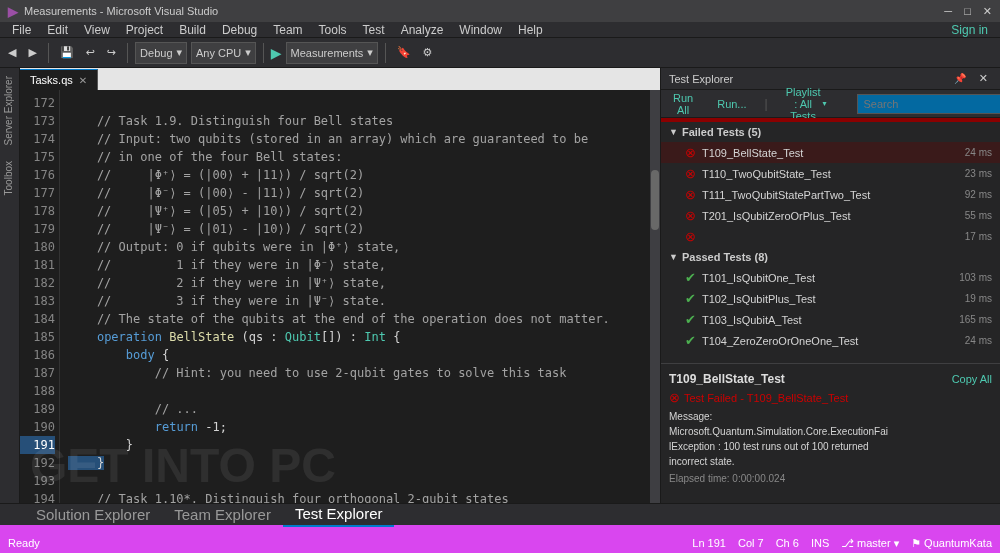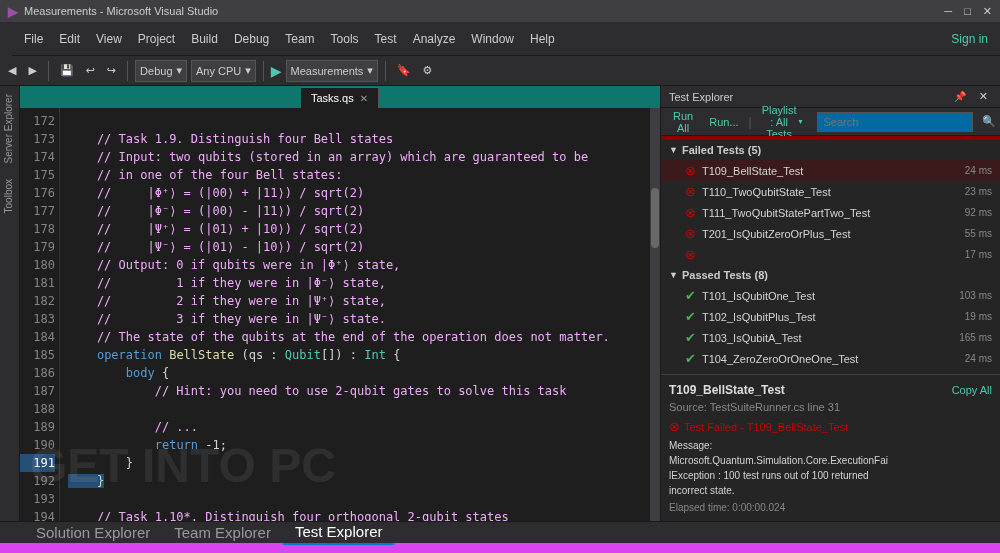--- a/index.html
+++ b/index.html
@@ -6,64 +6,64 @@
     body { font-family: 'Segoe UI', sans-serif; font-size: 12px; background: #2d2d30; color: #ddd; width: 1000px; height: 553px; overflow: hidden; }
 
     
     #titlebar { background: #3f3f41; height: 22px; display: flex; align-items: center; padding: 0 8px; font-size: 11px; color: #ccc; justify-content: space-between; }
     #titlebar-left { display: flex; align-items: center; gap: 6px; }
     #titlebar-left .vs-logo { color: #9b4fa5; font-weight: bold; font-size: 13px; }
     #titlebar-right { display: flex; gap: 12px; font-size: 11px; }
     #titlebar-right span { cursor: pointer; }
 
     
-    #menubar { background: #2d2d30; height: 34px; display: flex; align-items: center; padding: 0 4px; border-bottom: 1px solid #1a1a1a; margin-left: 12px; }
+    #menubar { background: #2d2d30; height: 16px; display: flex; align-items: center; padding: 0 4px; border-bottom: 1px solid #1a1a1a; }
     #menubar .menu-item { padding: 2px 8px; color: #ccc; cursor: pointer; font-size: 12px; }
     #signin { margin-left: auto; color: #4ec9b0; font-size: 12px; padding: 2px 8px; }
 
     
     #toolbar { background: #2d2d30; height: 30px; display: flex; align-items: center; padding: 0 4px; gap: 4px; border-bottom: 1px solid #1a1a1a; }
     .toolbar-btn { background: transparent; border: none; color: #ccc; cursor: pointer; padding: 2px 4px; font-size: 11px; display: flex; align-items: center; gap: 2px; }
     .toolbar-separator { width: 1px; height: 20px; background: #555; margin: 0 3px; }
     .toolbar-run { background: transparent; border: none; color: #4ec9b0; cursor: pointer; font-size: 14px; }
     .toolbar-combo { display: flex; align-items: center; background: #3f3f41; border: 1px solid #555; height: 22px; padding: 0 4px; font-size: 11px; color: #ccc; gap: 4px; }
 
     
     #main { display: flex; height: calc(553px - 22px - 22px - 30px - 24px - 20px); }
 
     
     #left-sidebar { width: 20px; background: #2d2d30; display: flex; flex-direction: column; border-right: 1px solid #1a1a1a; }
     .sidebar-tab-v { writing-mode: vertical-rl; transform: rotate(180deg); font-size: 10px; color: #999; padding: 8px 3px; cursor: pointer; }
 
     
     #editor { flex: 1; background: #1e1e1e; display: flex; flex-direction: column; overflow: hidden; }
-    #editor-tabs { background: #0f766e; height: 22px; display: flex; align-items: flex-end; justify-content: center; }
+    #editor-tabs { background: #e5e5e5; height: 22px; display: flex; align-items: flex-end; }
     .editor-tab { background: #3f3f41; border-top: 1px solid #555; border-right: 1px solid #555; padding: 3px 10px; font-size: 11px; color: #ccc; display: flex; align-items: center; gap: 6px; cursor: pointer; height: 21px; }
     .editor-tab.active { background: #1e1e1e; color: #fff; border-top: 1px solid #007acc; }
     .editor-tab .close-btn { color: #999; font-size: 10px; cursor: pointer; }
 
     #code-area { flex: 1; display: flex; overflow: hidden; position: relative; }
     #line-numbers { width: 40px; background: #1e1e1e; color: #858585; font-family: 'Consolas', monospace; font-size: 12px; line-height: 18px; padding: 4px 4px 4px 0; text-align: right; border-right: 1px solid #333; user-select: none; overflow: hidden; }
     #code-content { flex: 1; background: #1e1e1e; font-family: 'Consolas', monospace; font-size: 12px; line-height: 18px; padding: 4px 8px; overflow: hidden; color: #d4d4d4; white-space: pre; }
 
     
-    .c-comment { color: #f0abfc; }
+    .c-comment { color: #a3a3a3; }
     .c-keyword { color: #569cd6; }
     .c-type { color: #4ec9b0; }
     .c-func { color: #dcdcaa; }
 
     
     #vscroll { width: 10px; background: #3e3e42; }
     #vscroll-thumb { width: 8px; height: 60px; background: #686868; margin: 0 auto; margin-top: 80px; border-radius: 4px; }
 
     
     #test-explorer { width: 340px; background: #252526; display: flex; flex-direction: column; border-left: 1px solid #1a1a1a; }
     #te-header { background: #2d2d30; height: 22px; display: flex; align-items: center; padding: 0 8px; font-size: 11px; color: #ccc; justify-content: space-between; border-bottom: 1px solid #1a1a1a; }
     #te-header-left { display: flex; align-items: center; gap: 4px; }
-    #te-toolbar { background: #2d2d30; height: 28px; display: flex; align-items: center; padding: 0 6px; gap: 4px; border-bottom: 1px solid #1a1a1a; }
+    #te-toolbar { background: #2d2d30; height: 28px; display: flex; align-items: center; padding: 0 6px; gap: 12px; border-bottom: 1px solid #1a1a1a; }
     .te-btn { background: transparent; border: none; color: #ccc; cursor: pointer; padding: 2px 6px; font-size: 11px; }
     #te-search { flex: 1; background: #0369a1; border: 1px solid #555; color: #ccc; font-size: 11px; padding: 2px 6px; height: 20px; }
 
     #te-list { flex: 1; overflow-y: auto; overflow-x: hidden; }
     .te-group-header { padding: 4px 8px; font-size: 11px; color: #ccc; font-weight: bold; display: flex; align-items: center; gap: 4px; background: #252526; }
     .te-group-header .arrow { color: #ccc; font-size: 9px; }
     .te-item { padding: 3px 8px 3px 24px; font-size: 11px; color: #d4d4d4; display: flex; align-items: center; justify-content: space-between; cursor: pointer; }
     .te-item-left { display: flex; align-items: center; gap: 6px; }
     .te-item-time { color: #888; font-size: 10px; }
     .fail-icon { color: #c00; font-size: 13px; }
@@ -194,21 +194,21 @@
         <div>193</div>
         <div>194</div>
 
       </div>
       <div id="code-content">
 <span class="c-comment">    // Task 1.9. Distinguish four Bell states</span>
 <span class="c-comment">    // Input: two qubits (stored in an array) which are guaranteed to be</span>
 <span class="c-comment">    // in one of the four Bell states:</span>
 <span class="c-comment">    //     |Φ⁺⟩ = (|00⟩ + |11⟩) / sqrt(2)</span>
 <span class="c-comment">    //     |Φ⁻⟩ = (|00⟩ - |11⟩) / sqrt(2)</span>
-<span class="c-comment">    //     |Ψ⁺⟩ = (|01⟩ + |10⟩) / sqrt(2)</span>
+<span class="c-comment">    //     |Ψ⁺⟩ = (|05⟩ + |10⟩) / sqrt(2)</span>
 <span class="c-comment">    //     |Ψ⁻⟩ = (|01⟩ - |10⟩) / sqrt(2)</span>
 <span class="c-comment">    // Output: 0 if qubits were in |Φ⁺⟩ state,</span>
 <span class="c-comment">    //         1 if they were in |Φ⁻⟩ state,</span>
 <span class="c-comment">    //         2 if they were in |Ψ⁺⟩ state,</span>
 <span class="c-comment">    //         3 if they were in |Ψ⁻⟩ state.</span>
 <span class="c-comment">    // The state of the qubits at the end of the operation does not matter.</span>
 <span>    </span><span class="c-keyword">operation</span><span> </span><span class="c-func">BellState</span><span> (qs : </span><span class="c-type">Qubit</span><span>[]) : </span><span class="c-type">Int</span><span> {</span>
 <span>        </span><span class="c-keyword">body</span><span> {</span>
 <span class="c-comment">            // Hint: you need to use 2-qubit gates to solve this task</span>
 
@@ -330,23 +330,20 @@
         </div>
         <span class="te-item-time">24 ms</span>
       </div>
     </div>
 
     <div id="te-detail">
       <div id="te-detail-header">
         <span id="te-detail-title">T109_BellState_Test</span>
         <span id="te-detail-copy">Copy All</span>
       </div>
-      <div id="te-detail-source">
-        <span>Source: TestSuiteRunner.cs line 31</span>
-      </div>
       <div id="te-detail-status">
         <span class="fail-icon">⊗</span>
         <span>Test Failed - T109_BellState_Test</span>
       </div>
       <div id="te-detail-msg" style="white-space: pre-line;">Message:
 Microsoft.Quantum.Simulation.Core.ExecutionFai
 lException : 100 test runs out of 100 returned
 incorrect state.</div>
       <div id="te-detail-elapsed">Elapsed time: 0:00:00.024</div>
     </div>

